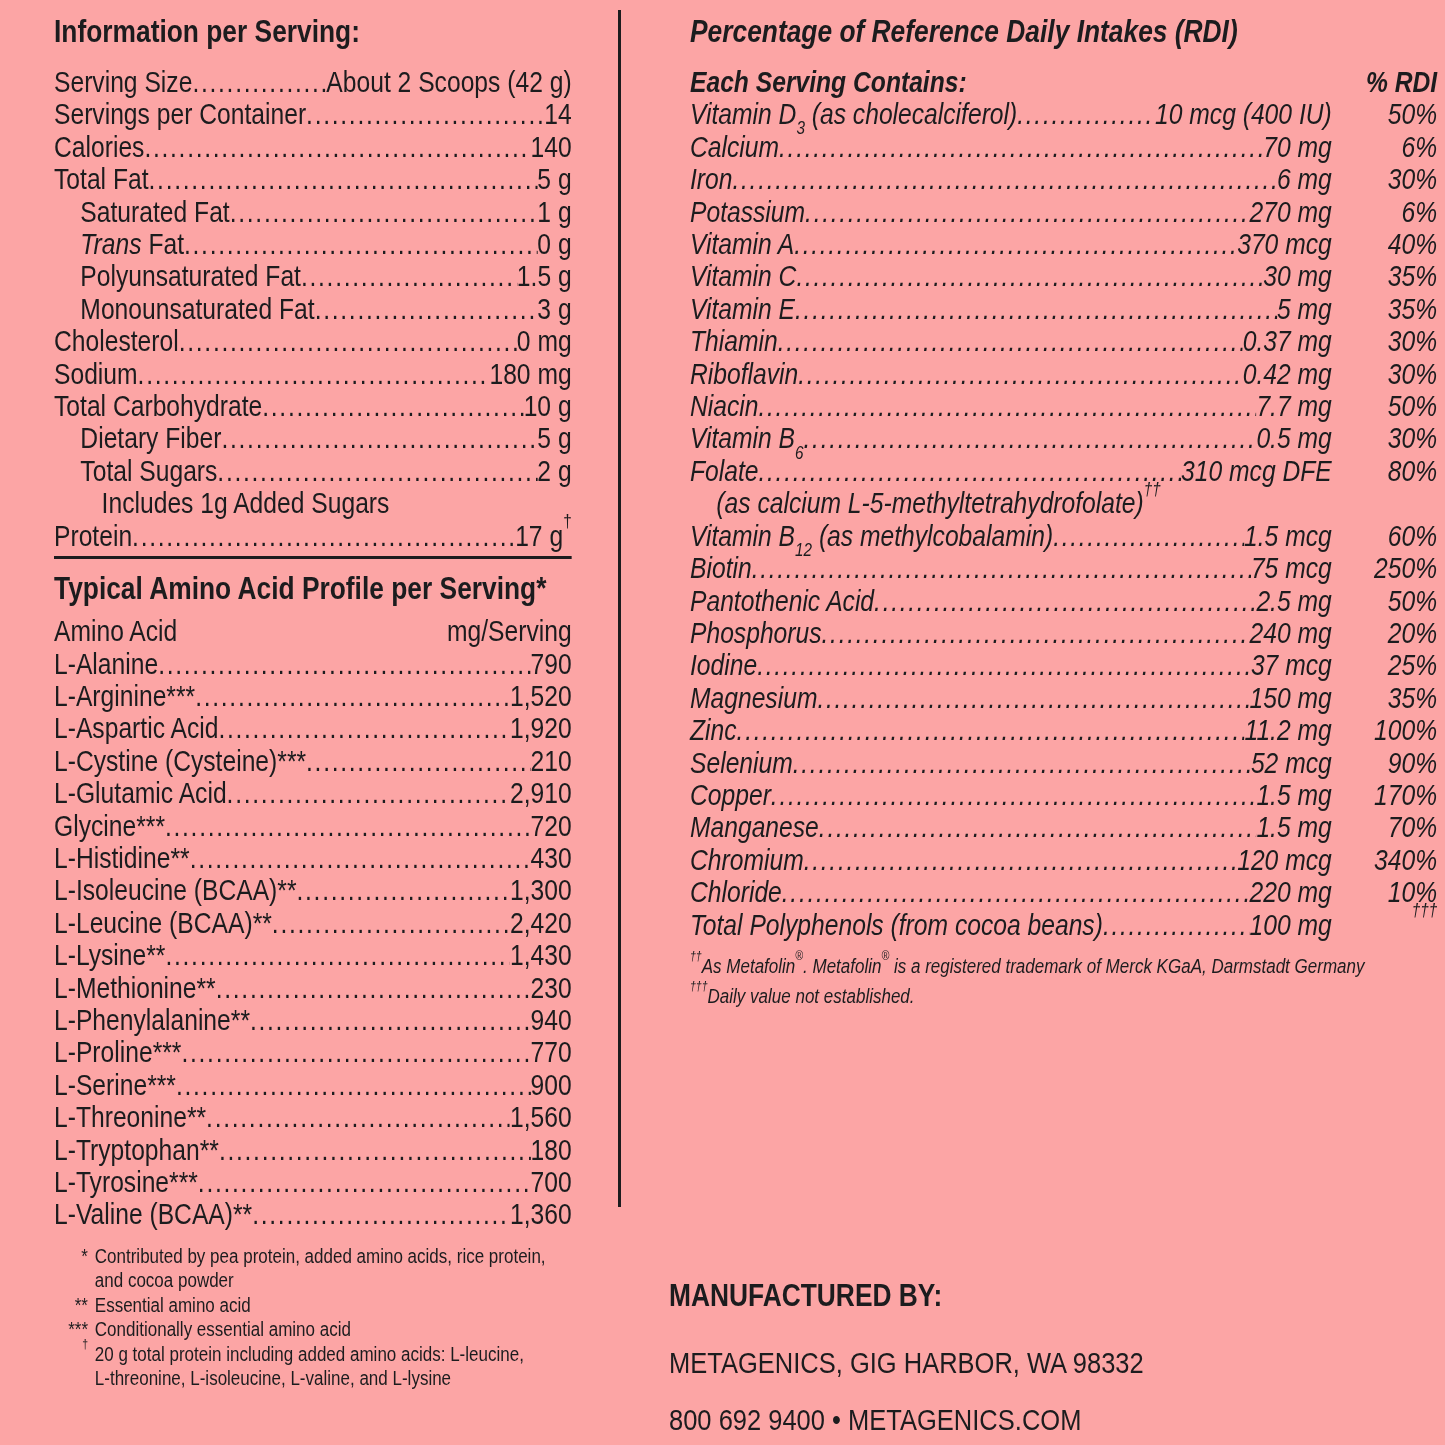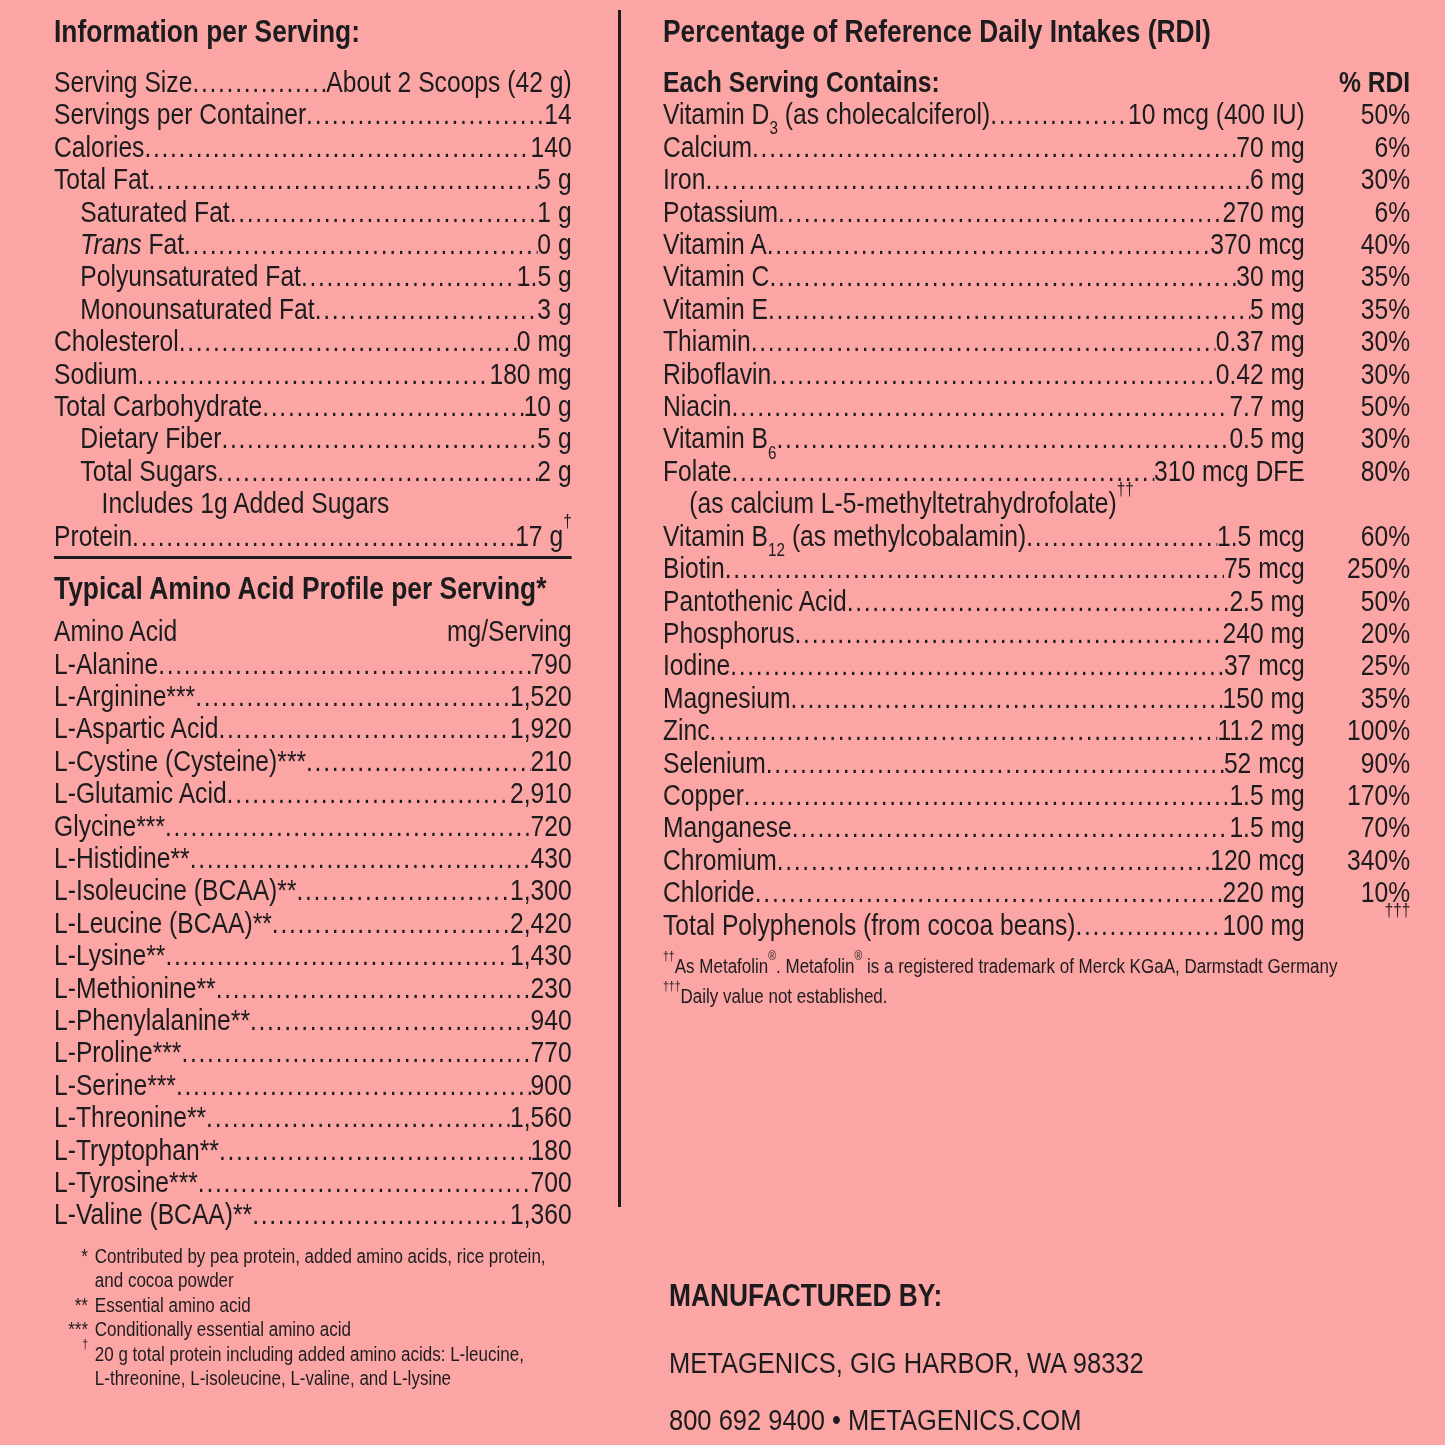--- a/index.html
+++ b/index.html
@@ -2,21 +2,21 @@
 <html><head>
 <meta charset="utf-8">
 <style>
   html,body{margin:0;padding:0;background:#fff;}
   .page{
     position:relative; width:1445px; height:1445px; background:#fca5a5;
     font-family:"Liberation Sans", sans-serif; color:#1c1c1e; overflow:hidden;
   }
   .col{position:absolute; top:14px;}
   .col-left{left:54px; width:520px;}
-  .col-right{left:663px; width:750px;}
+  .col-right{left:690px; width:750px;font-style:italic;}
   .scale{transform:scaleX(0.85); transform-origin:0 0;}
   .col-left .scale{width:609px;}
   .col-right .scale{width:879px;}
 
   .sec-title{font-size:31px; line-height:36px; font-weight:bold; margin:0 0 16px 0; white-space:nowrap;}
   .amino-title{margin:12px 0 8px 0;}
 
   .row{display:flex; align-items:baseline; font-size:29px; line-height:32.4px; white-space:nowrap;}
   .row .name{flex:0 0 auto;}
   .row .dots{flex:1 1 0; min-width:0; overflow:hidden;}

